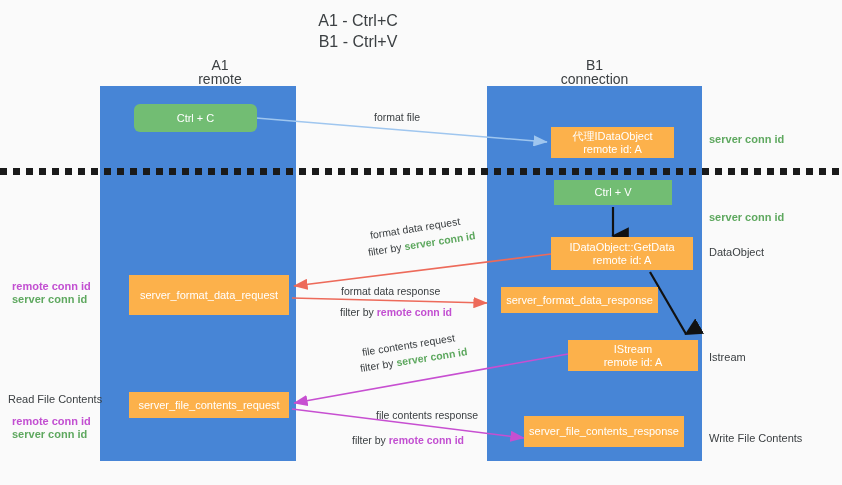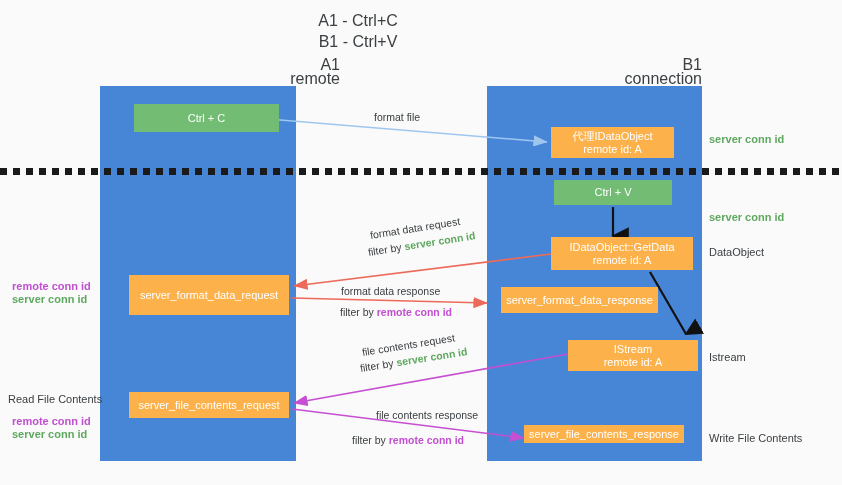--- a/index.html
+++ b/index.html
@@ -33,22 +33,22 @@
     left: 0; top: 10px;
     width: 716px;
     text-align: center;
     font-size: 16px;
     color: #3c4043;
     line-height: 21px;
   }
 
   
   .lane-head {
-    text-align: right;
-    font-size: 16px;
+    text-align: center;
+    font-size: 14px;
     color: #3c4043;
     line-height: 14px;
   }
 
   
   .lane {
     background: #4785d6;
   }
 
   
@@ -143,21 +143,21 @@
 
     <line x1="551" y1="254" x2="294" y2="286" stroke="#ed6a5a" stroke-width="1.6" marker-end="url(#ah-red)"></line>
 
     <line x1="292" y1="298" x2="487" y2="303" stroke="#ed6a5a" stroke-width="1.6" marker-end="url(#ah-red)"></line>
 
     <line x1="568" y1="354" x2="294" y2="403" stroke="#c74fd1" stroke-width="1.6" marker-end="url(#ah-magenta)"></line>
 
     <line x1="292" y1="409" x2="524" y2="438" stroke="#c74fd1" stroke-width="1.6" marker-end="url(#ah-magenta)"></line>
   </svg>
 
-  <div class="abs node green" style="left:134px; top:104px; width:145px; height:28px;">
+  <div class="abs node green" style="left:134px; top:104px; width:123px; height:28px;border-radius:6px;">
     <span>Ctrl + C</span>
   </div>
 
   <div class="abs node orange" style="left:551px; top:127px; width:123px; height:31px;">
     <span>代理IDataObject</span>
     <span class="l2">remote id: A</span>
   </div>
 
   <div class="abs node green" style="left:554px; top:180px; width:118px; height:25px;">
     <span>Ctrl + V</span>
@@ -178,21 +178,21 @@
 
   <div class="abs node orange" style="left:568px; top:340px; width:130px; height:31px;">
     <span>IStream</span>
     <span class="l2">remote id: A</span>
   </div>
 
   <div class="abs node orange" style="left:129px; top:392px; width:160px; height:26px;">
     <span>server_file_contents_request</span>
   </div>
 
-  <div class="abs node orange" style="left:524px; top:425px; width:160px; height:18px;">
+  <div class="abs node orange" style="left:524px; top:416px; width:160px; height:31px;">
     <span>server_file_contents_response</span>
   </div>
 
   <div class="abs dash-line"></div>
 
   <div class="abs edge-label" style="left:374px; top:110px;">format file</div>
 
   <div class="abs edge-label rot-up" style="left:370px; top:228px;">format data request</div>
   <div class="abs edge-label rot-up" style="left:368px; top:245px;">
     <span>filter by </span><span class="green-txt">server conn id</span>

